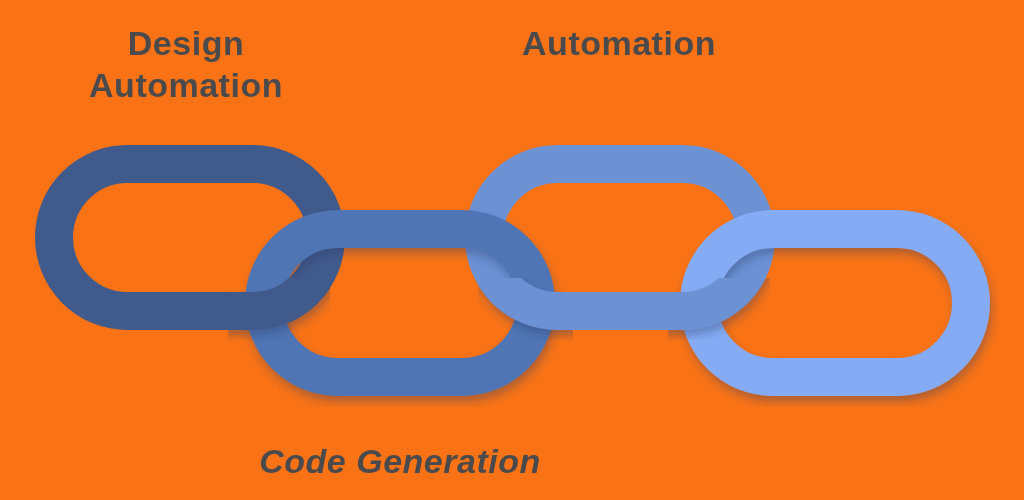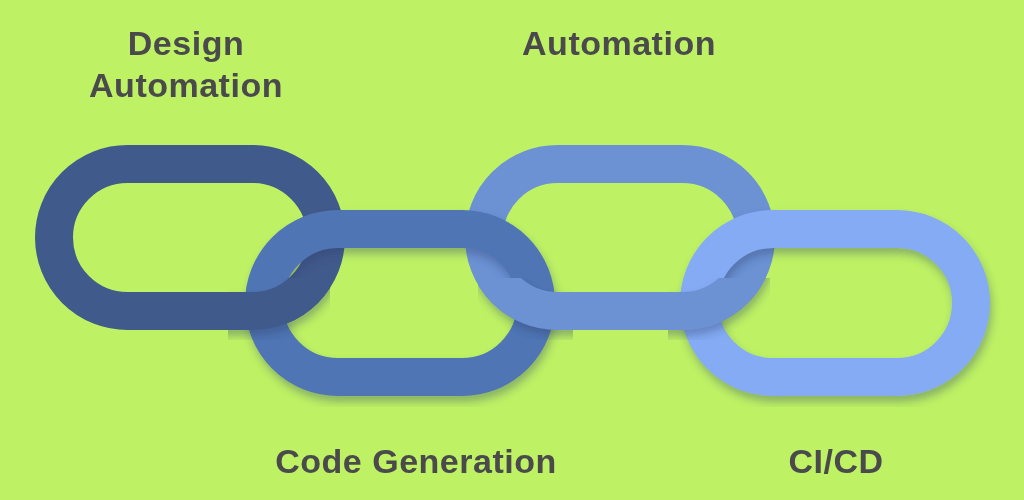--- a/index.html
+++ b/index.html
@@ -5,21 +5,21 @@
   html, body {
     margin: 0;
     padding: 0;
     background: #ffffff;
     font-family: "Liberation Sans", "DejaVu Sans", sans-serif;
   }
   .stage {
     position: relative;
     width: 1024px;
     height: 500px;
-    background: #bef264;
+    background: #f97316;
     overflow: hidden;
   }
   .chain-svg {
     position: absolute;
     left: 0;
     top: 0;
     width: 1024px;
     height: 500px;
     display: block;
   }
@@ -30,21 +30,21 @@
     font-size: 34px;
     line-height: 42px;
     letter-spacing: 0.5px;
     text-align: center;
     white-space: nowrap;
   }
   .label.top    { top: 22px; }
   .label.bottom { top: 440px; }
   .label-design  { left: 36px;  width: 300px; }
   .label-testing { left: 469px; width: 300px; }
-  .label-code    { left: 266px; width: 300px; }
+  .label-code    { left: 250px; width: 300px; font-style: italic; }
   .label-cicd    { left: 736px; width: 200px; }
 </style>
 </head>
 <body>
 
 <div class="stage">
 
   <svg class="chain-svg" viewBox="0 0 1024 500" xmlns="http://www.w3.org/2000/svg">
     <defs>
       <rect id="link-a" x="54" y="164" width="272" height="147" rx="73.5" fill="none" stroke-width="38"></rect>
@@ -82,15 +82,14 @@
     <div>Design</div>
     <div>Automation</div>
   </div>
 
   <div class="label top label-testing">
     <div>Automation</div>
   </div>
 
   <div class="label bottom label-code">Code Generation</div>
 
-  <div class="label bottom label-cicd">CI/CD</div>
 
 </div>
 
 </body></html>

